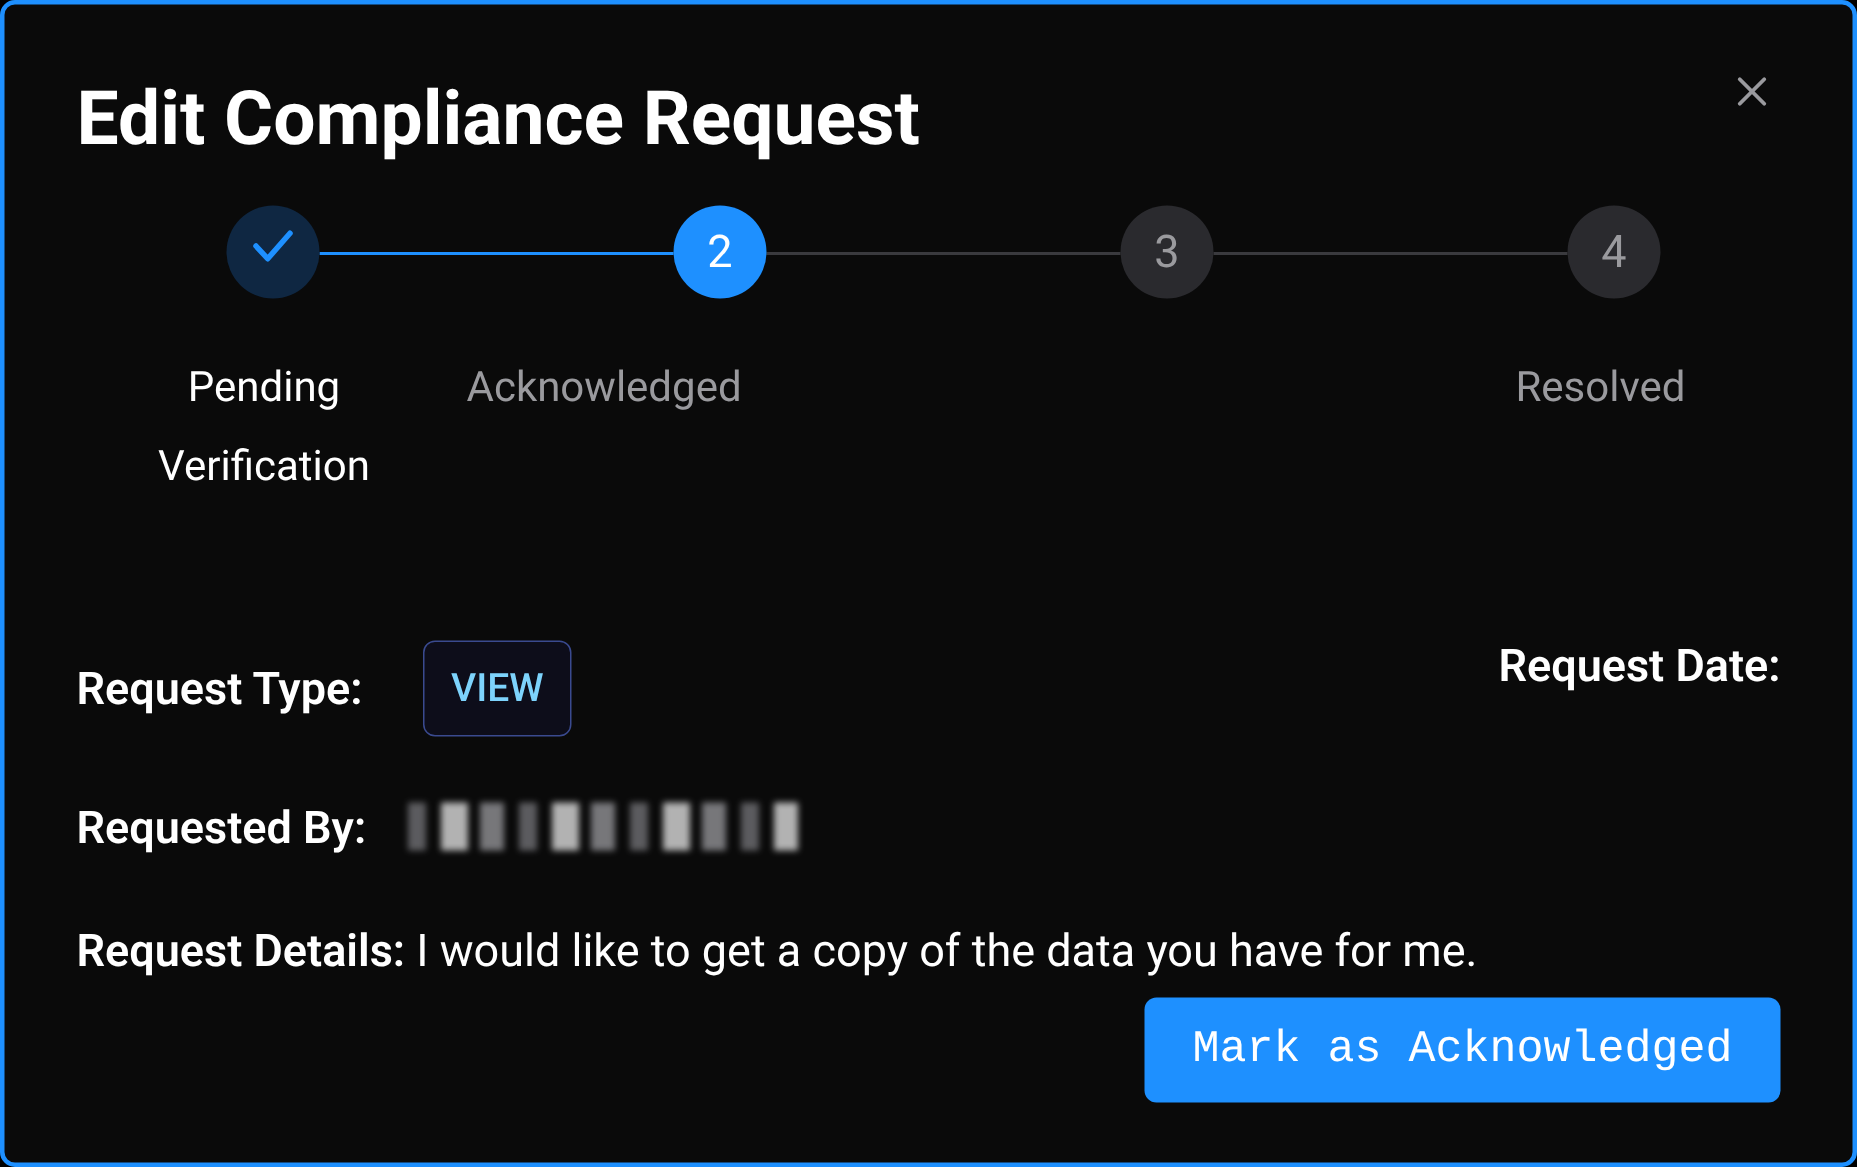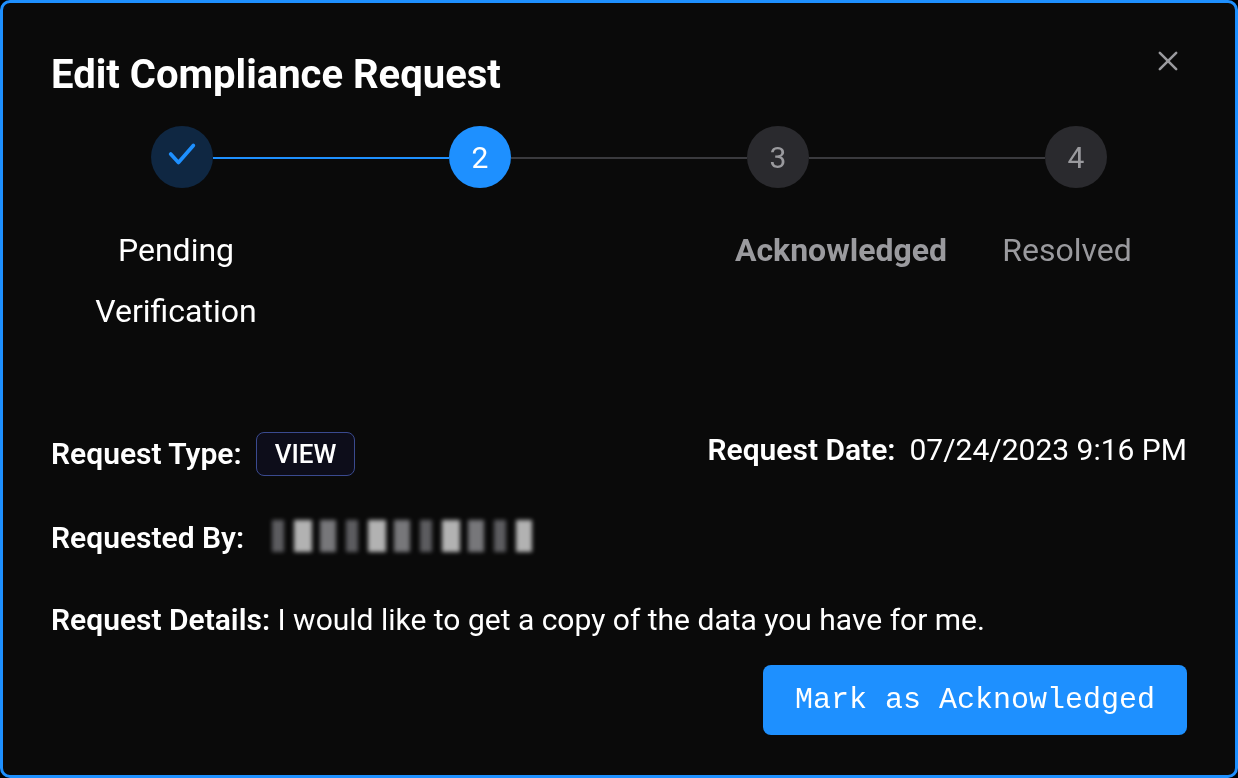--- a/index.html
+++ b/index.html
@@ -36,21 +36,21 @@
       color: #9a9a9e;
       cursor: pointer;
       background: none;
       border: none;
     }
     .close-btn svg {
       width: 28px;
       height: 28px;
     }
     .title {
-      font-size: 40px;
+      font-size: 50px;
       font-weight: 700;
       color: #fff;
       margin-bottom: 28px;
     }
     .step-circle {
       width: 62px;
       height: 62px;
       border-radius: 50%;
       display: flex;
       align-items: center;
@@ -82,32 +82,32 @@
       background: #1e90ff;
     }
     .connector.inactive {
       background: #3a3a3e;
     }
     .labels-row {
       display: flex;
       margin: 32px 20px 0 20px;
     }
     .step-label {
-      font-size: 32px;
+      font-size: 28px;
       font-weight: 400;
       color: #fff;
       text-align: center;
       line-height: 1.9;
     }
     .step-label.pending-status {
       color: #9a9a9e;
     }
     .step-label.col1 { width: 210px; text-align: center; }
     .step-label.col2 { flex: 1; text-align: center; padding-left: 50px; padding-right: 40px;}
-    .step-label.col3 { flex: 1; text-align: right; padding-left: 30px; padding-right: 20px; font-weight: bold;}
+    .step-label.col3 { flex: 1; text-align: left; padding-left: 30px; padding-right: 20px;}
     .step-label.col4 { width: 200px; text-align: center; }
 
     .circles-row {
       display: flex;
       align-items: flex-start;
       margin: 0 80px 0 100px;
     }
 
     .details {
       margin-top: 90px;
@@ -129,25 +129,26 @@
       color: #fff;
     }
     .value {
       font-size: 30px;
       font-weight: 400;
       color: #fff;
     }
     .tag {
       border: 1.5px solid #3a4a8f;
       border-radius: 8px;
-      padding: 6px 18px;
+      padding: 16px 18px;
       font-size: 26px;
       font-weight: 500;
-      color: #ffffff;
+      color: #7dd3fc;
       background: #0d0d1a;
+      margin-left: 26px;
     }
     .redacted {
       display: inline-block;
       width: 260px;
       height: 32px;
       vertical-align: middle;
       position: relative;
     }
     .redacted::before {
       content: "";
@@ -230,21 +231,20 @@
   </div>
 
   <div class="details">
     <div class="row">
       <div class="field">
         <span class="label">Request Type:</span>
         <span class="tag">VIEW</span>
       </div>
       <div class="field">
         <span class="label">Request Date:</span>
-        <span class="value">07/24/2023 9:16 PM</span>
       </div>
     </div>
     <div class="row" style="justify-content:flex-start; gap:28px;">
       <span class="label">Requested By:</span>
       <span class="redacted"></span>
     </div>
     <div class="details-line">
       <span class="label">Request Details:</span>
       <span class="value">I would like to get a copy of the data you have for me.</span>
     </div>

